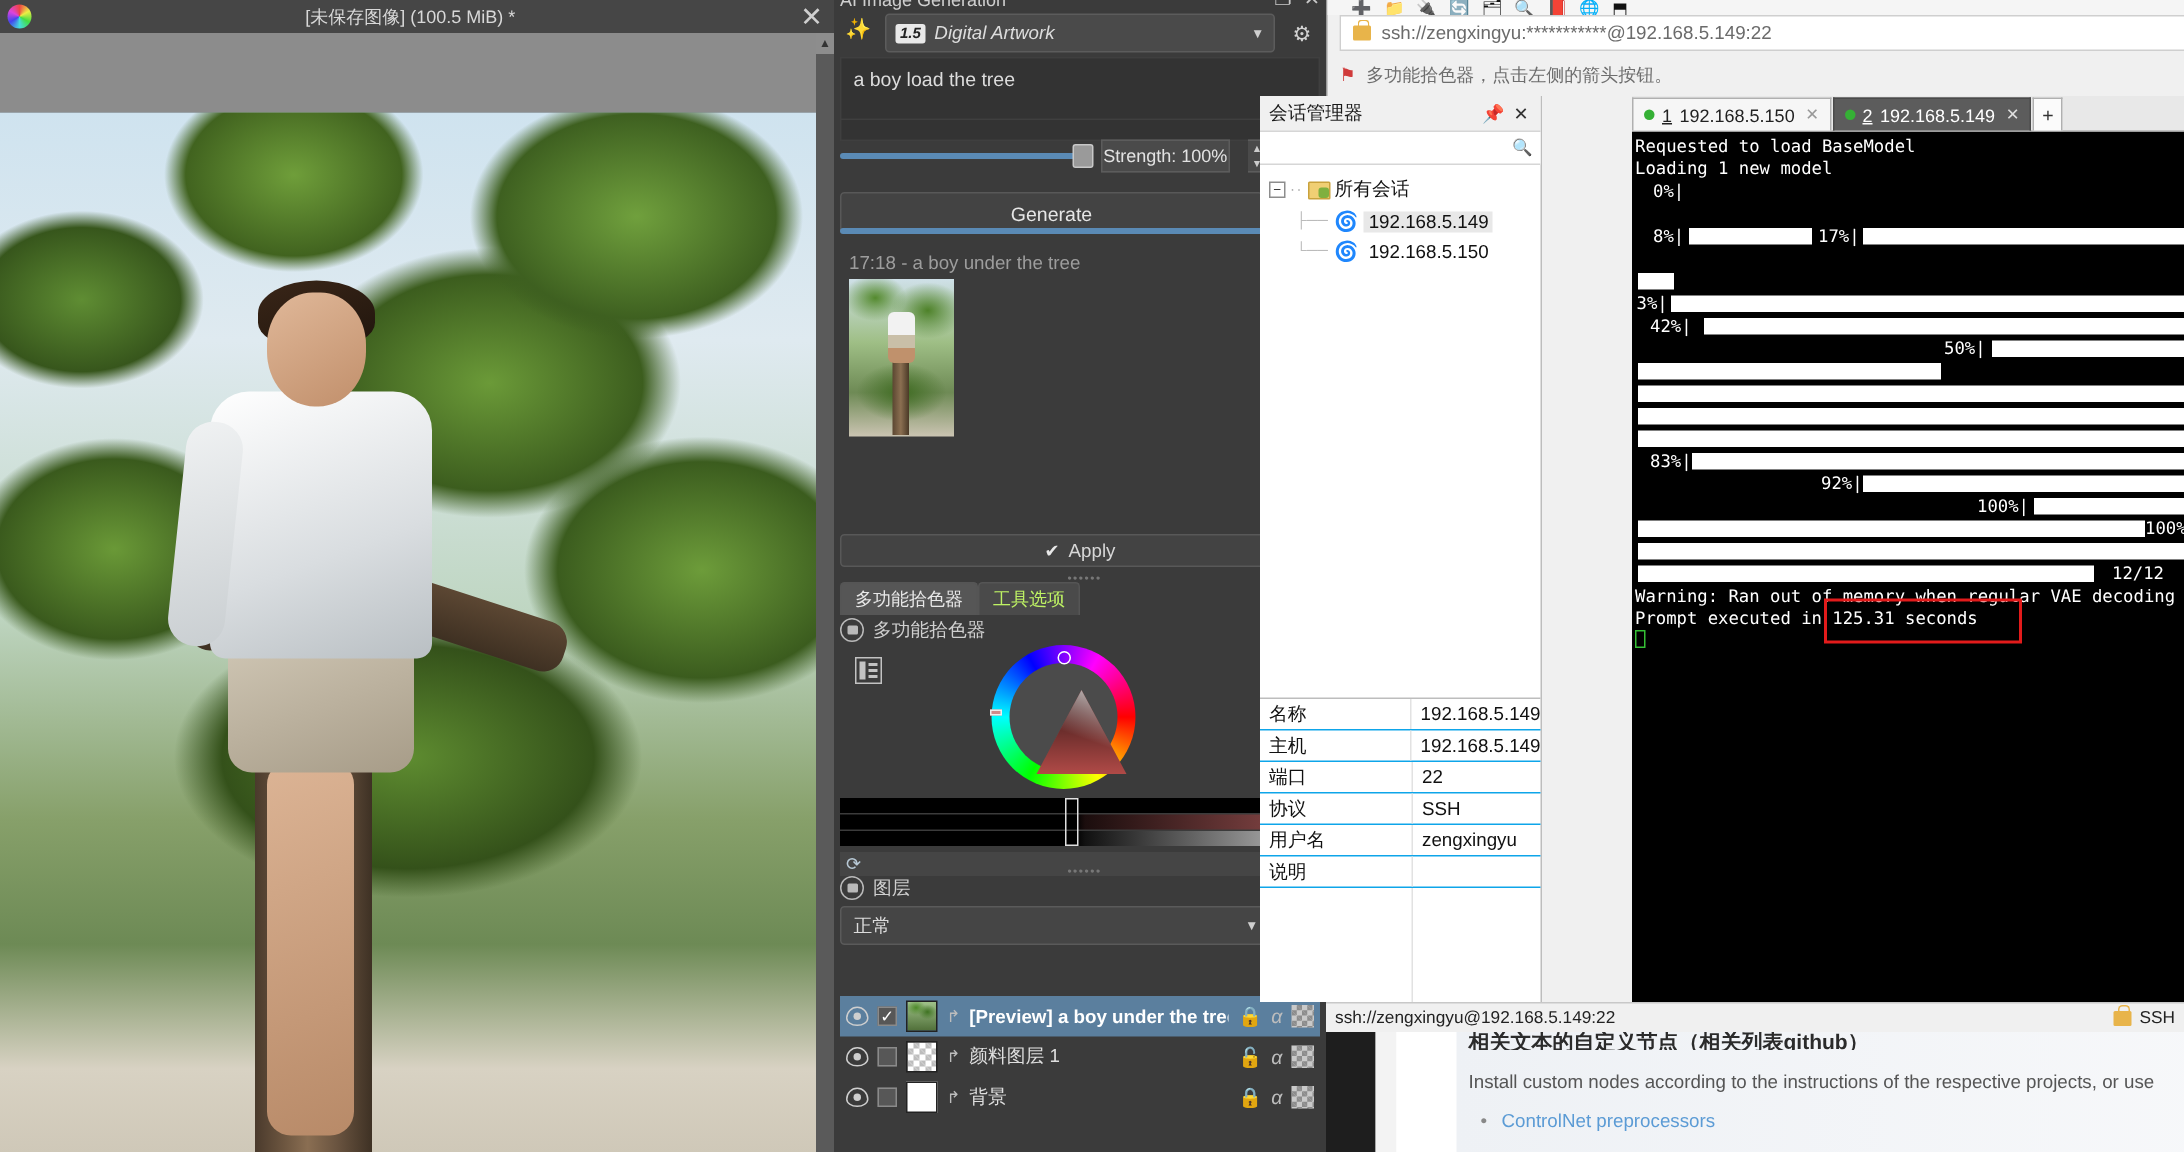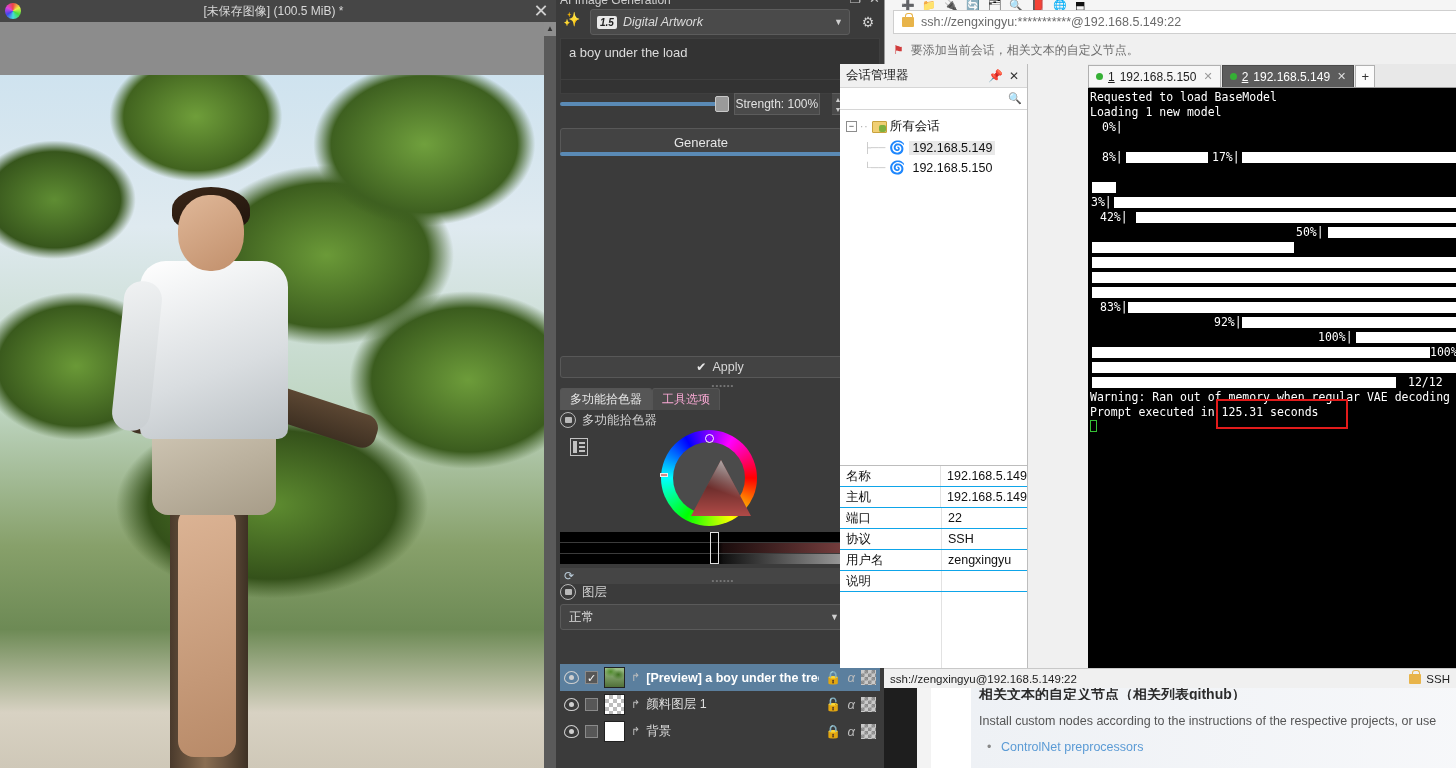--- a/index.html
+++ b/index.html
@@ -224,21 +224,21 @@
   }
   .apply-btn .chk { color: #e8e8e8; font-size: 12px; }
   .grip {
     position: absolute; left: 150px; top: 381px; width: 34px; height: 6px;
     color: #777; font-size: 8px; letter-spacing: 1px; text-align: center;
   }
 
   
   .tabs { position: absolute; left: 4px; top: 388px; width: 320px; height: 22px; display: flex; }
   .tab {
-    height: 22px; padding: 0 9px; font-size: 12px; color: #f9a8d4;
+    height: 22px; padding: 0 9px; font-size: 12px; color: #bef264;
     background: #4a4a4a; border: 1px solid #555; border-bottom: none;
     display: flex; align-items: center; border-radius: 3px 3px 0 0;
     cursor: pointer;
   }
   .tab.sel { background: #565656; color: #e8e8e8; }
 
   
   .docker-head {
     position: absolute; width: 320px; height: 20px; display: flex;
     align-items: center; gap: 6px; padding-left: 4px;
@@ -585,41 +585,48 @@
       <div class="ai-row1">
         <div class="wand-icon">✨</div>
         <div class="style-combo">
           <span class="badge15">1.5</span>
           <span class="lab">Digital Artwork</span>
           <span class="caret">▼</span>
         </div>
         <div class="gear-icon">⚙</div>
       </div>
 
-      <div class="prompt-box">a boy under the load</div>
+      <div class="prompt-box">a boy load the tree</div>
       <div class="prompt-box2"></div>
 
       <div class="strength-row">
         <div class="slider-track">
           <div class="slider-handle"></div>
         </div>
         <div class="spin">Strength: 100%</div>
         <div class="spin-arrows">
           <span>▲</span>
           <span>▼</span>
         </div>
         <div class="layers-add-icon">⧉+</div>
       </div>
 
       <div class="gen-row">
         <div class="gen-btn">Generate</div>
         <div class="plus-btn">+0</div>
       </div>
       <div class="gen-progress"></div>
 
+      <div class="history">
+        <div class="hist-label">17:18 - a boy under the tree</div>
+        <div class="thumb">
+          <div class="thumb-trunk"></div>
+          <div class="thumb-boy"></div>
+        </div>
+      </div>
 
       <div class="apply-btn">
         <span class="chk">✔</span>
         <span>Apply</span>
       </div>
       <div class="grip">••••••</div>
 
       <div class="tabs">
         <div class="tab sel">多功能拾色器</div>
         <div class="tab">工具选项</div>
@@ -729,21 +736,21 @@
       <span class="tb-ic">⬒</span>
     </div>
 
     <div class="xs-addr">
       <span class="lock-ic"></span>
       <span class="txt">ssh://zengxingyu:***********@192.168.5.149:22</span>
     </div>
 
     <div class="xs-hint">
       <span class="flag-ic">⚑</span>
-      <span>要添加当前会话，相关文本的自定义节点。</span>
+      <span>多功能拾色器，点击左侧的箭头按钮。</span>
     </div>
   </div>
 
   <div class="xs-sessmgr">
     <div class="sm-head">
       <span class="t">会话管理器</span>
       <span class="b">📌</span>
       <span class="b">✕</span>
     </div>
     <div class="sm-search">

